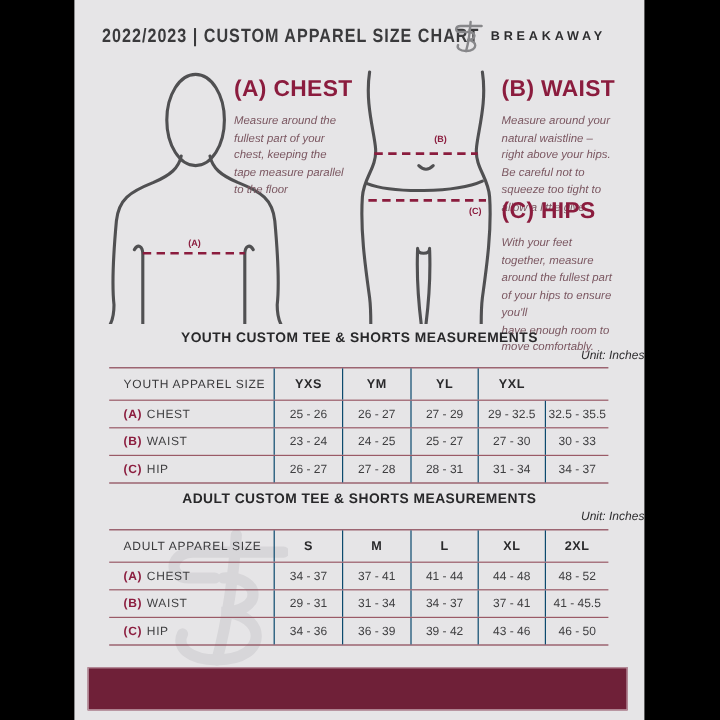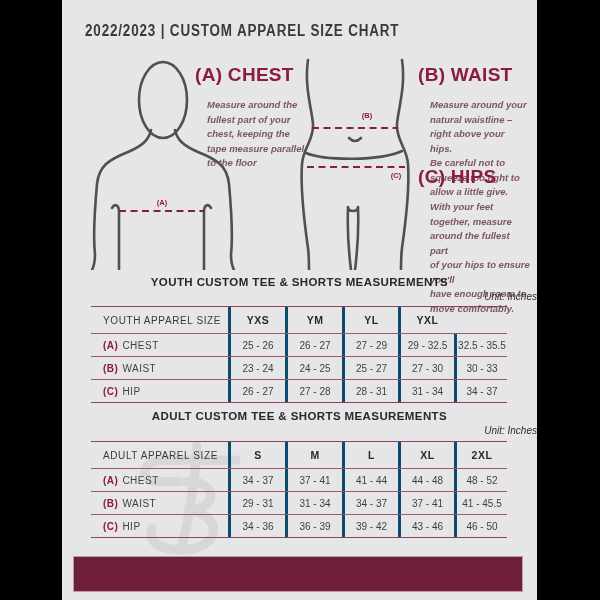--- a/index.html
+++ b/index.html
@@ -22,38 +22,38 @@
   .fig line{stroke:#8b1c3e;stroke-width:2.2;stroke-dasharray:7 4.5;}
   .meas-label{position:absolute;width:28px;text-align:center;font-size:7.5px;font-weight:700;color:#8b1c3e;}
   .lab-a{left:86px;top:198px;} .lab-b{left:291px;top:111px;} .lab-c{left:320px;top:171px;}
 
   
   .guide{position:absolute;}
   .guide-a{left:133px;top:64px;width:128px;}
   .guide-b{left:356px;top:64px;width:122px;}
   .guide-c{left:356px;top:166px;width:124px;}
   .guide h3{margin:0 0 8px 0;font-size:19px;font-weight:700;color:#8b1c3e;letter-spacing:.3px;}
-  .guide p{margin:12px;font-size:9.5px;line-height:14.5px;font-style:italic;color:#7b5761;white-space:pre-line;font-weight:bold;}
+  .guide p{margin:0;font-size:9.5px;line-height:14.5px;font-style:italic;color:#7b5761;white-space:pre-line;}
 
   
   .tbl-title{position:absolute;left:0;width:100%;text-align:center;font-size:11.5px;font-weight:700;
     color:#28282a;letter-spacing:.4px;}
   .tbl-unit{position:absolute;left:0;width:100%;text-align:right;font-size:10px;font-style:italic;
     font-weight:500;color:#2e2e30;}
   .t1{top:276px;} .u1{top:291px;} .t2{top:410px;} .u2{top:425px;}
   .table{position:absolute;left:29px;width:416px;border-top:1.5px solid #8a4554;border-bottom:1.5px solid #8a4554;}
   .table-0{top:306px;} .table-1{top:441px;}
   .trow{display:grid;grid-template-columns:137px 57px 57px 56px 56px 53px;}
   .trow + .trow{border-top:1px solid #9a5a67;}
   .trow.head{height:26px;} .trow.data{height:22px;}
   .tcell{display:flex;align-items:center;justify-content:center;font-size:10px;color:#3f3f41;}
   .tcell.lab{justify-content:flex-start;padding-left:12px;font-size:10px;letter-spacing:.5px;}
   .trow.head .tcell.lab{font-weight:400;letter-spacing:.6px;color:#39393b;}
   .tcell.col{font-weight:700;font-size:10.5px;color:#29292b;letter-spacing:.5px;}
-  .tcell:nth-child(n+2){border-left:3px solid #0c4a6e;}
+  .tcell:nth-child(n+2){border-left:1px solid #0c4a6e;}
   .pref{font-weight:700;color:#8b1c3e;margin-right:4px;}
 
   
   .watermark{position:absolute;left:56px;top:422px;width:122px;height:148px;}
   .watermark path{fill:none;stroke:#d7d6d9;stroke-width:2.6;stroke-linecap:round;}
   .footer-bar{position:absolute;left:11px;top:556px;width:448px;height:34px;background:#6f2038;
     border:1px solid #bf9aa5;}
   .logo-mark path{fill:none;stroke:#87878a;stroke-width:2.4;stroke-linecap:round;}
 </style>
 </head>
@@ -62,20 +62,28 @@
 <div id="stage">
   <div class="flyer">
 
     <svg class="watermark" viewBox="0 0 34 36" aria-hidden="true">
       <path d="M33 8 L12 8 C6.5 8 6 14 11 14 L17 14"></path>
       <path d="M22 4 C21.5 12 20 24 17.5 33"></path>
       <path d="M19 14 C28 13.5 28.5 22 18.5 22 C29 22 30 33 17.5 33 C11 33 8 30 9.5 27"></path>
     </svg>
 
     <div class="page-title">2022/2023  |  CUSTOM APPAREL SIZE CHART</div>
+    <div class="brand">
+      <svg class="logo-mark" viewBox="0 0 34 36" aria-hidden="true">
+        <path d="M33 8 L12 8 C6.5 8 6 14 11 14 L17 14"></path>
+        <path d="M22 4 C21.5 12 20 24 17.5 33"></path>
+        <path d="M19 14 C28 13.5 28.5 22 18.5 22 C29 22 30 33 17.5 33 C11 33 8 30 9.5 27"></path>
+      </svg>
+      <span class="brand-name">BREAKAWAY</span>
+    </div>
 
     <svg class="fig fig-torso" viewBox="0 0 150 212" aria-hidden="true">
       <ellipse cx="73" cy="42" rx="24" ry="38"></ellipse>
       <path d="M61 72 C59 82 52 88 38 94 C18 102 9 108 7 126 C5 148 3 178 5 196 C5 202 4 208 2 212"></path>
       <path d="M85 72 C87 82 94 88 108 94 C128 102 137 108 139 126 C141 148 143 178 141 196 C141 202 142 208 144 212"></path>
       <path d="M29 212 L29 154 C29 147 25 145 22 150"></path>
       <path d="M114 212 L114 154 C114 147 118 145 121 150"></path>
       <line x1="29" y1="153" x2="114" y2="153"></line>
     </svg>
     <div class="meas-label lab-a">(A)</div>

